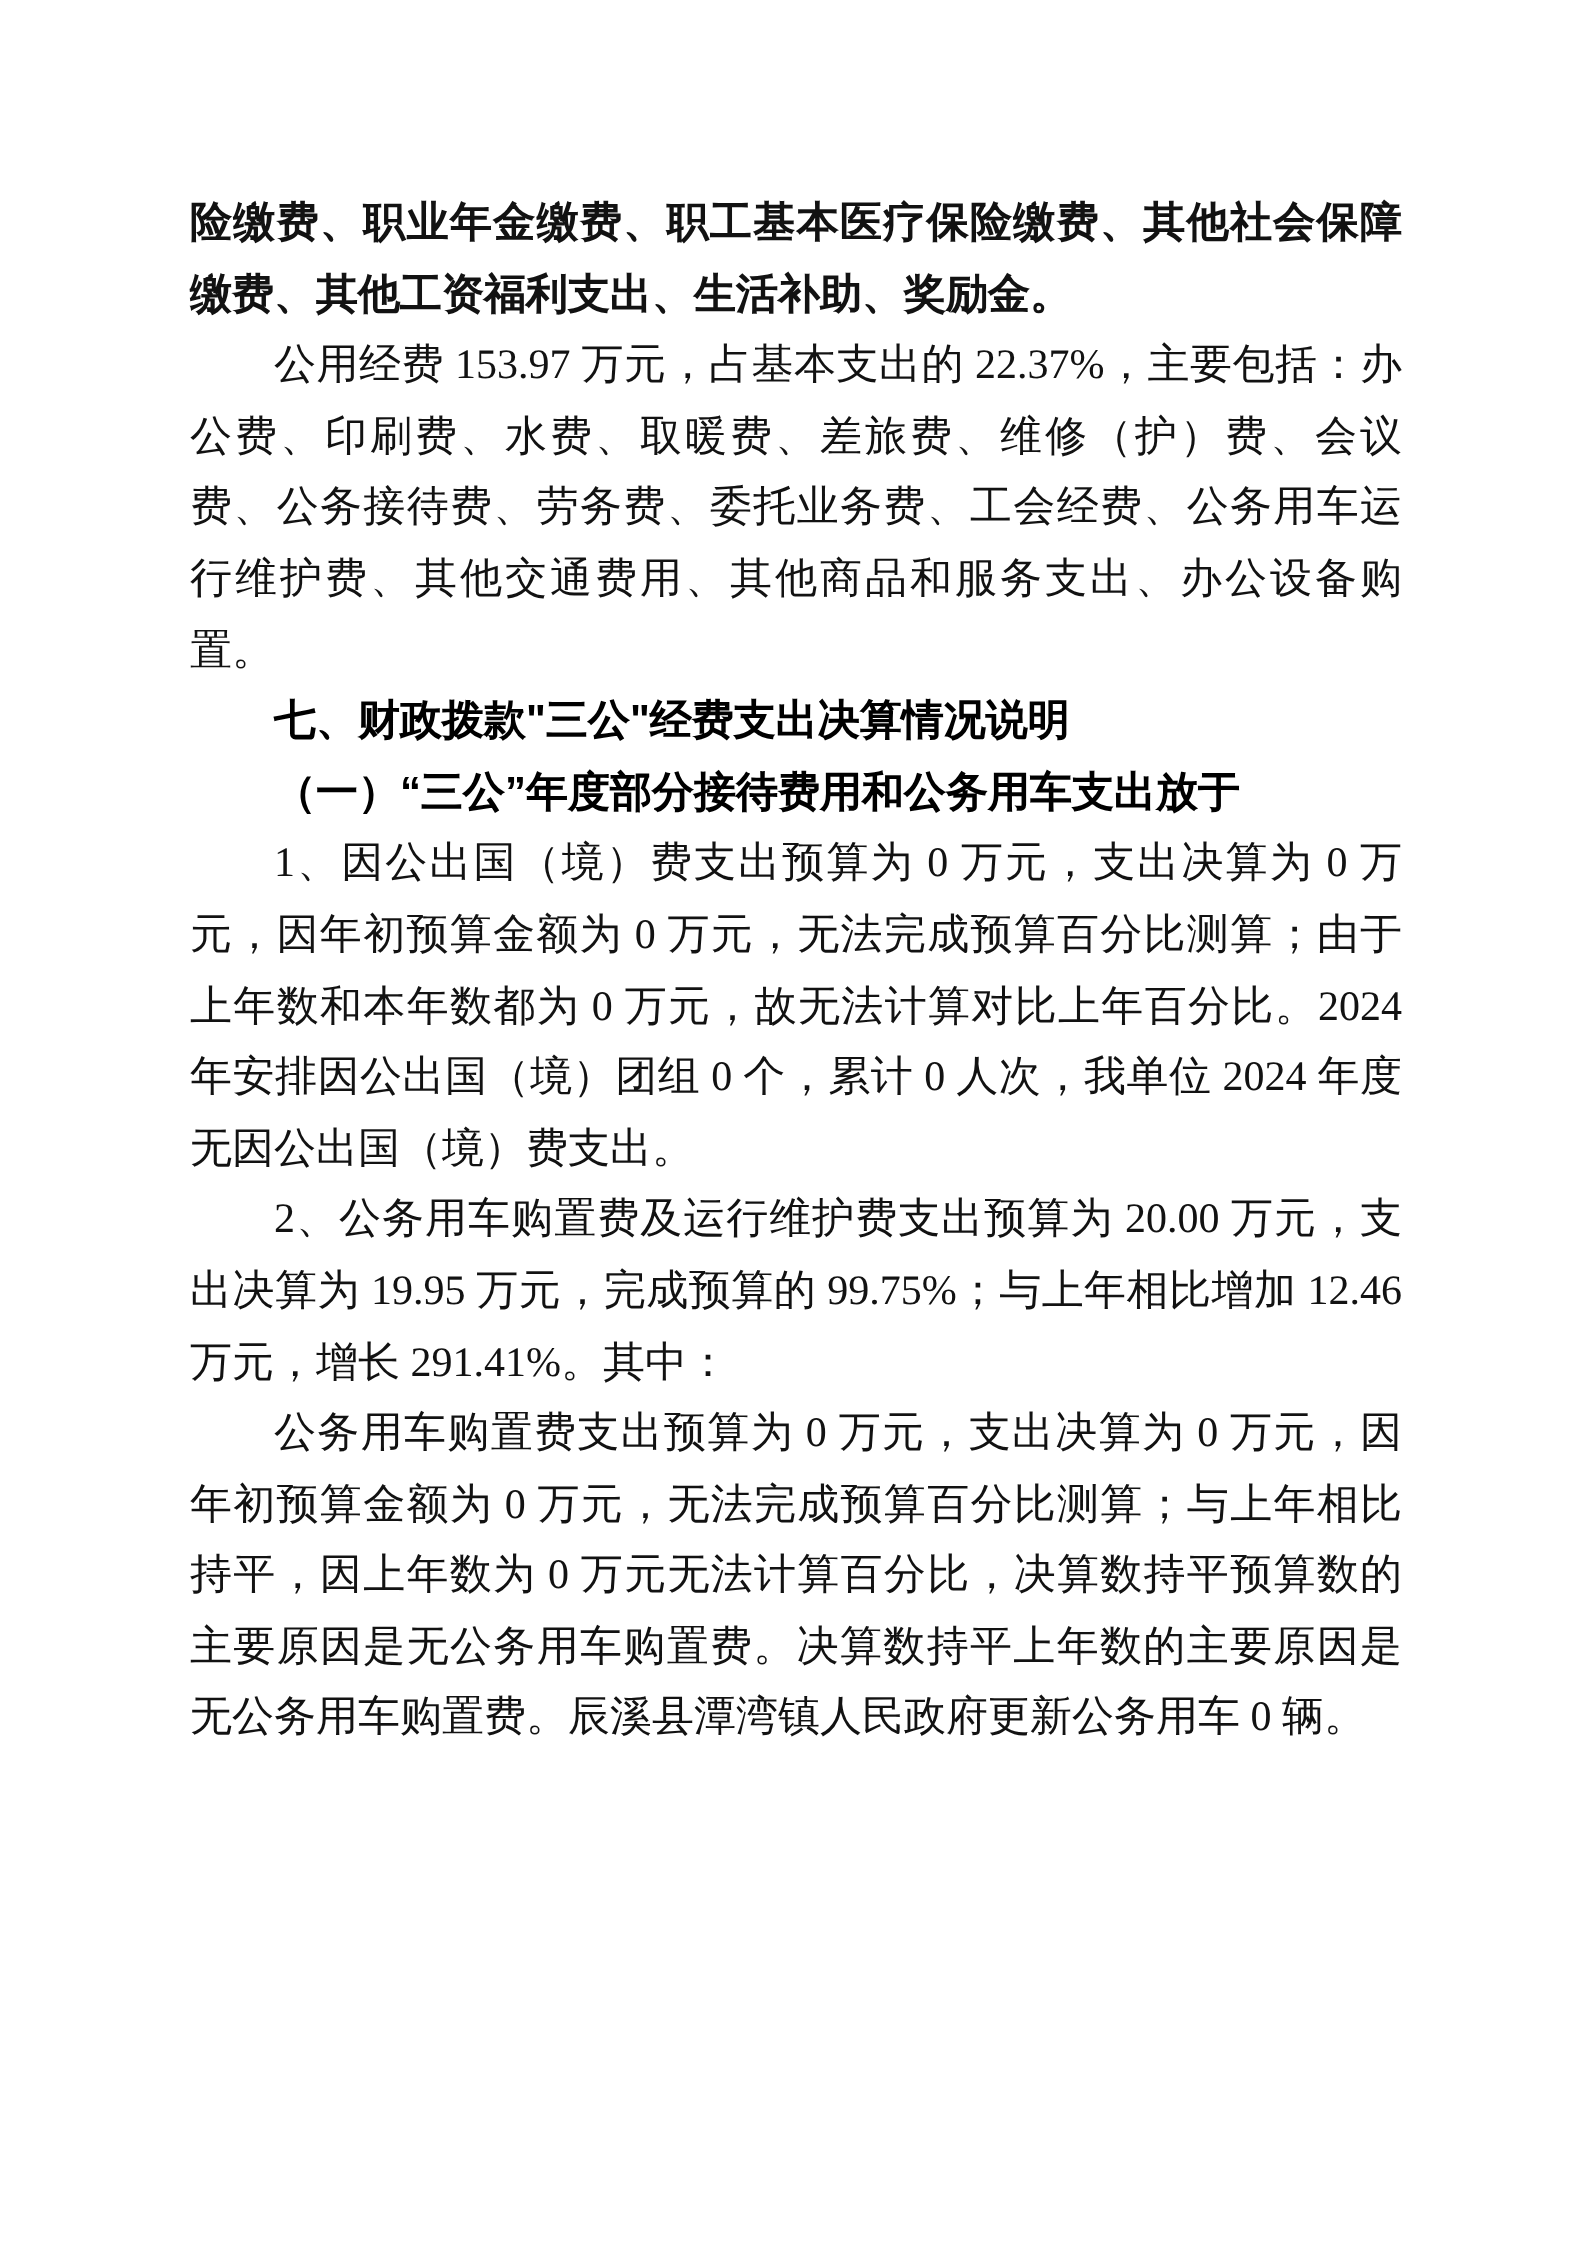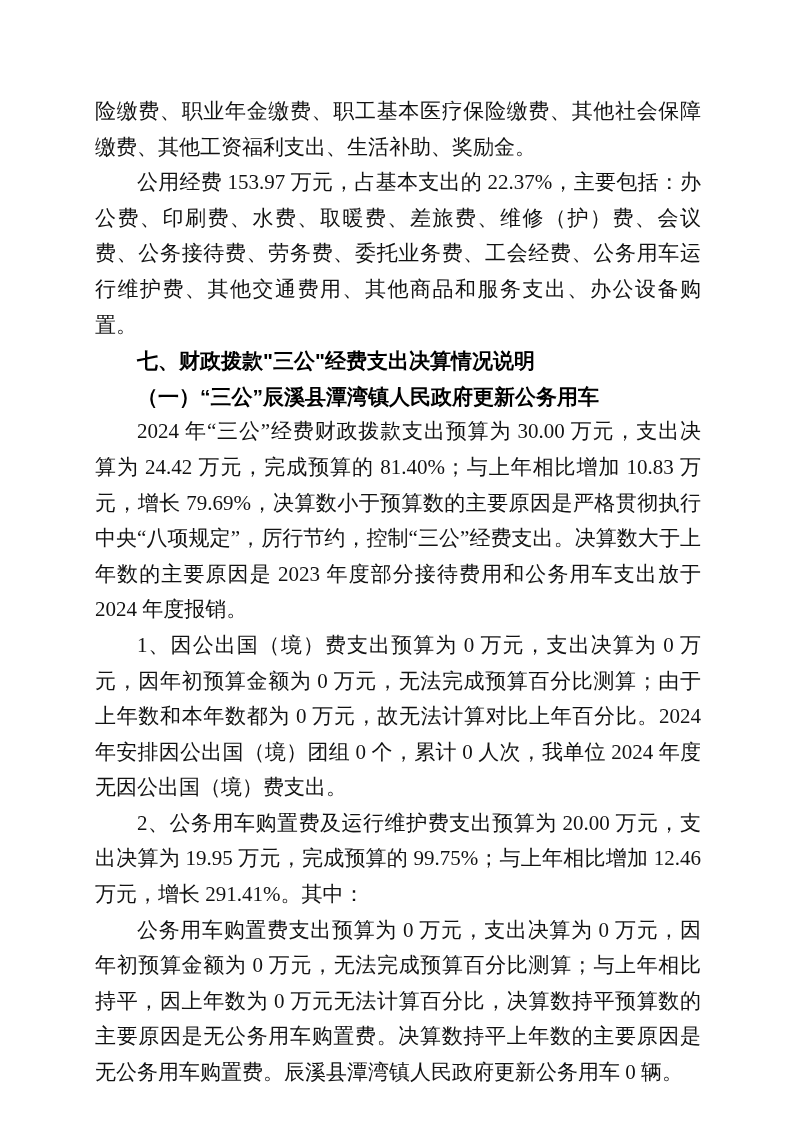--- a/index.html
+++ b/index.html
@@ -25,20 +25,21 @@
     line-height: 35.6px;
     text-align: justify;
     text-justify: inter-ideograph;
   }
   .content p {
     margin: 0;
     text-indent: 2em;
   }
   .content p.no-indent {
     text-indent: 0;
+    font-weight: bold;
   }
   .content .heading {
     margin: 0;
     text-indent: 2em;
     font-family: "Liberation Sans", "DejaVu Sans", sans-serif;
     font-weight: bold;
     font-size: 21px;
     line-height: 35.6px;
     text-align: left;
     color: #000000;
@@ -49,23 +50,22 @@
 
 <div class="page">
   <div class="content">
 
     <p class="no-indent">险缴费、职业年金缴费、职工基本医疗保险缴费、其他社会保障缴费、其他工资福利支出、生活补助、奖励金。</p>
 
     <p>公用经费 153.97 万元，占基本支出的 22.37%，主要包括：办公费、印刷费、水费、取暖费、差旅费、维修（护）费、会议费、公务接待费、劳务费、委托业务费、工会经费、公务用车运行维护费、其他交通费用、其他商品和服务支出、办公设备购置。</p>
 
     <div class="heading">七、财政拨款"三公"经费支出决算情况说明</div>
 
-    <div class="heading">（一）“三公”辰溪县潭湾镇人民政府更新公务用车</div>
+    <div class="heading">（一）“三公”年度部分接待费用和公务用车支出放于</div>
 
-    <p>2024 年“三公”经费财政拨款支出预算为 30.00 万元，支出决算为 24.42 万元，完成预算的 81.40%；与上年相比增加 10.83 万元，增长 79.69%，决算数小于预算数的主要原因是严格贯彻执行中央“八项规定”，厉行节约，控制“三公”经费支出。决算数大于上年数的主要原因是 2023 年度部分接待费用和公务用车支出放于 2024 年度报销。</p>
 
 
     <p>1、因公出国（境）费支出预算为 0 万元，支出决算为 0 万元，因年初预算金额为 0 万元，无法完成预算百分比测算；由于上年数和本年数都为 0 万元，故无法计算对比上年百分比。2024 年安排因公出国（境）团组 0 个，累计 0 人次，我单位 2024 年度无因公出国（境）费支出。</p>
 
     <p>2、公务用车购置费及运行维护费支出预算为 20.00 万元，支出决算为 19.95 万元，完成预算的 99.75%；与上年相比增加 12.46 万元，增长 291.41%。其中：</p>
 
     <p>公务用车购置费支出预算为 0 万元，支出决算为 0 万元，因年初预算金额为 0 万元，无法完成预算百分比测算；与上年相比持平，因上年数为 0 万元无法计算百分比，决算数持平预算数的主要原因是无公务用车购置费。决算数持平上年数的主要原因是无公务用车购置费。辰溪县潭湾镇人民政府更新公务用车 0 辆。</p>
 
   </div>
 </div>

